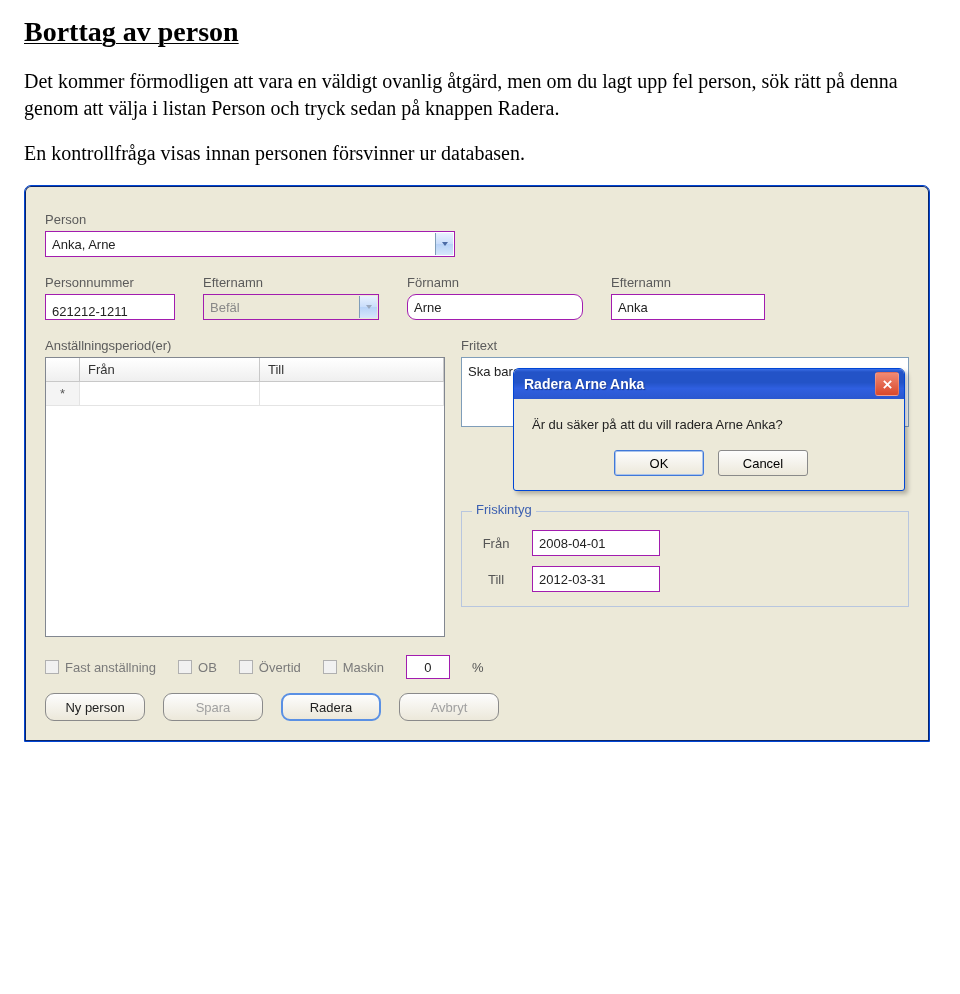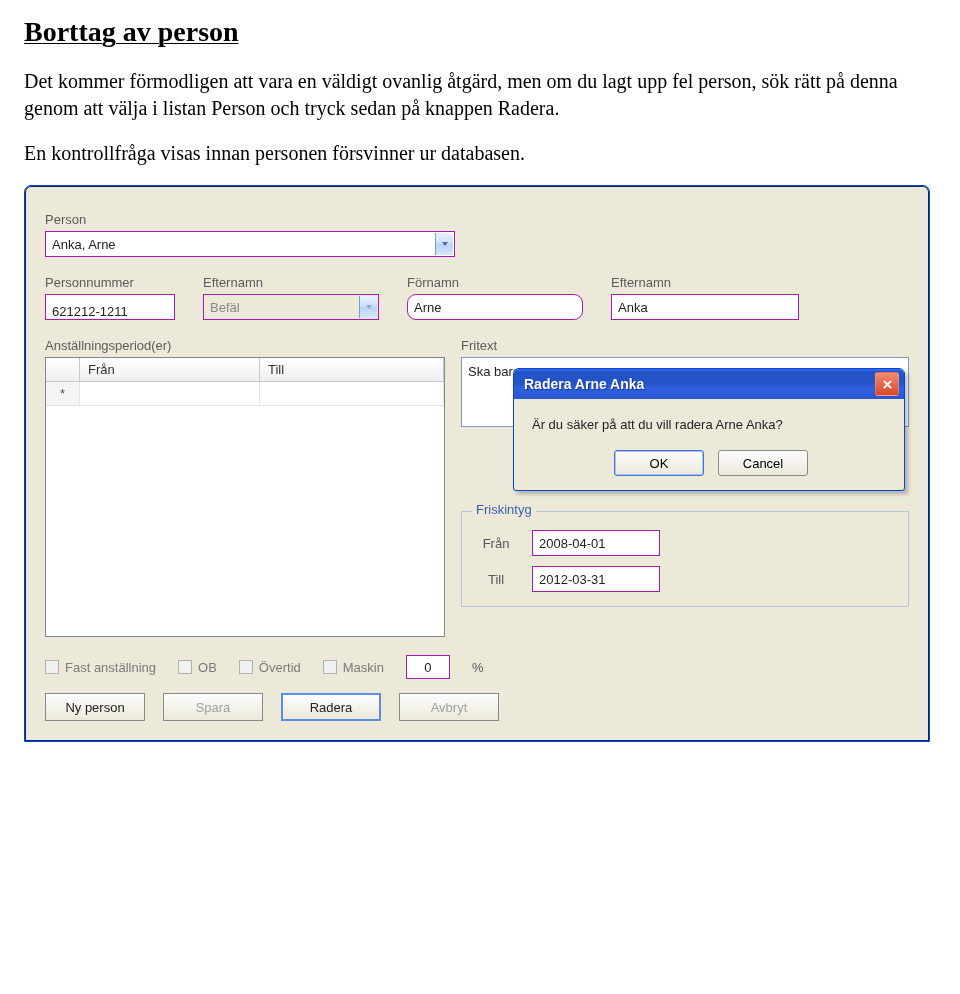--- a/index.html
+++ b/index.html
@@ -99,21 +99,21 @@
     position:absolute; right:1px; top:1px; bottom:1px; width:18px;
     background: linear-gradient(#e9f2ff,#c9ddfb 50%,#b7d2f8 51%,#d6e7fb);
     border-left:1px solid #7f9db9;
     display:flex;align-items:center;justify-content:center;
   }
   .combo .chev svg { width:8px;height:8px; }
   .person-combo { width: 410px; }
   .w-pn { width: 130px; align-items: flex-end; }
   .w-bef { width: 176px; }
   .w-fn { width: 176px; border-radius: 9px; }
-  .w-en { width: 188px; }
+  .w-en { width: 154px; }
 
   .mid-row { display:flex; gap: 16px; align-items:flex-start; }
   .emp-grid {
     width: 400px;
     height: 280px;
     background: #fff;
     border: 1px solid #828790;
   }
   .grid-head { display:flex; height:24px; }
   .gh {
@@ -162,21 +162,21 @@
 
   .checks-row { display:flex; align-items:center; gap: 22px; margin: 18px 0 14px 0; color:#7a7a7a; }
   .chk { display:flex; align-items:center; gap:6px; }
   .chk .box { width:14px;height:14px;border:1px solid #b0b0b0;background:#f1f1f1; }
   .mask-input { width:44px; height:24px; text-align:center; }
 
   .btns-row { display:flex; gap:18px; }
   .btn {
     height:28px; min-width:100px;
     border:1px solid #8a8a8a;
-    border-radius:0;
+    border-radius:9px;
     background: linear-gradient(#fdfdfd,#ece8da);
     display:flex;align-items:center;justify-content:center;
     font-size:13px; color:#222;
   }
   .btn.disabled { color:#a0a0a0; }
   .btn.focused { border:2px solid #5a90e4; }
 
   
   .dialog {
     position:absolute;

